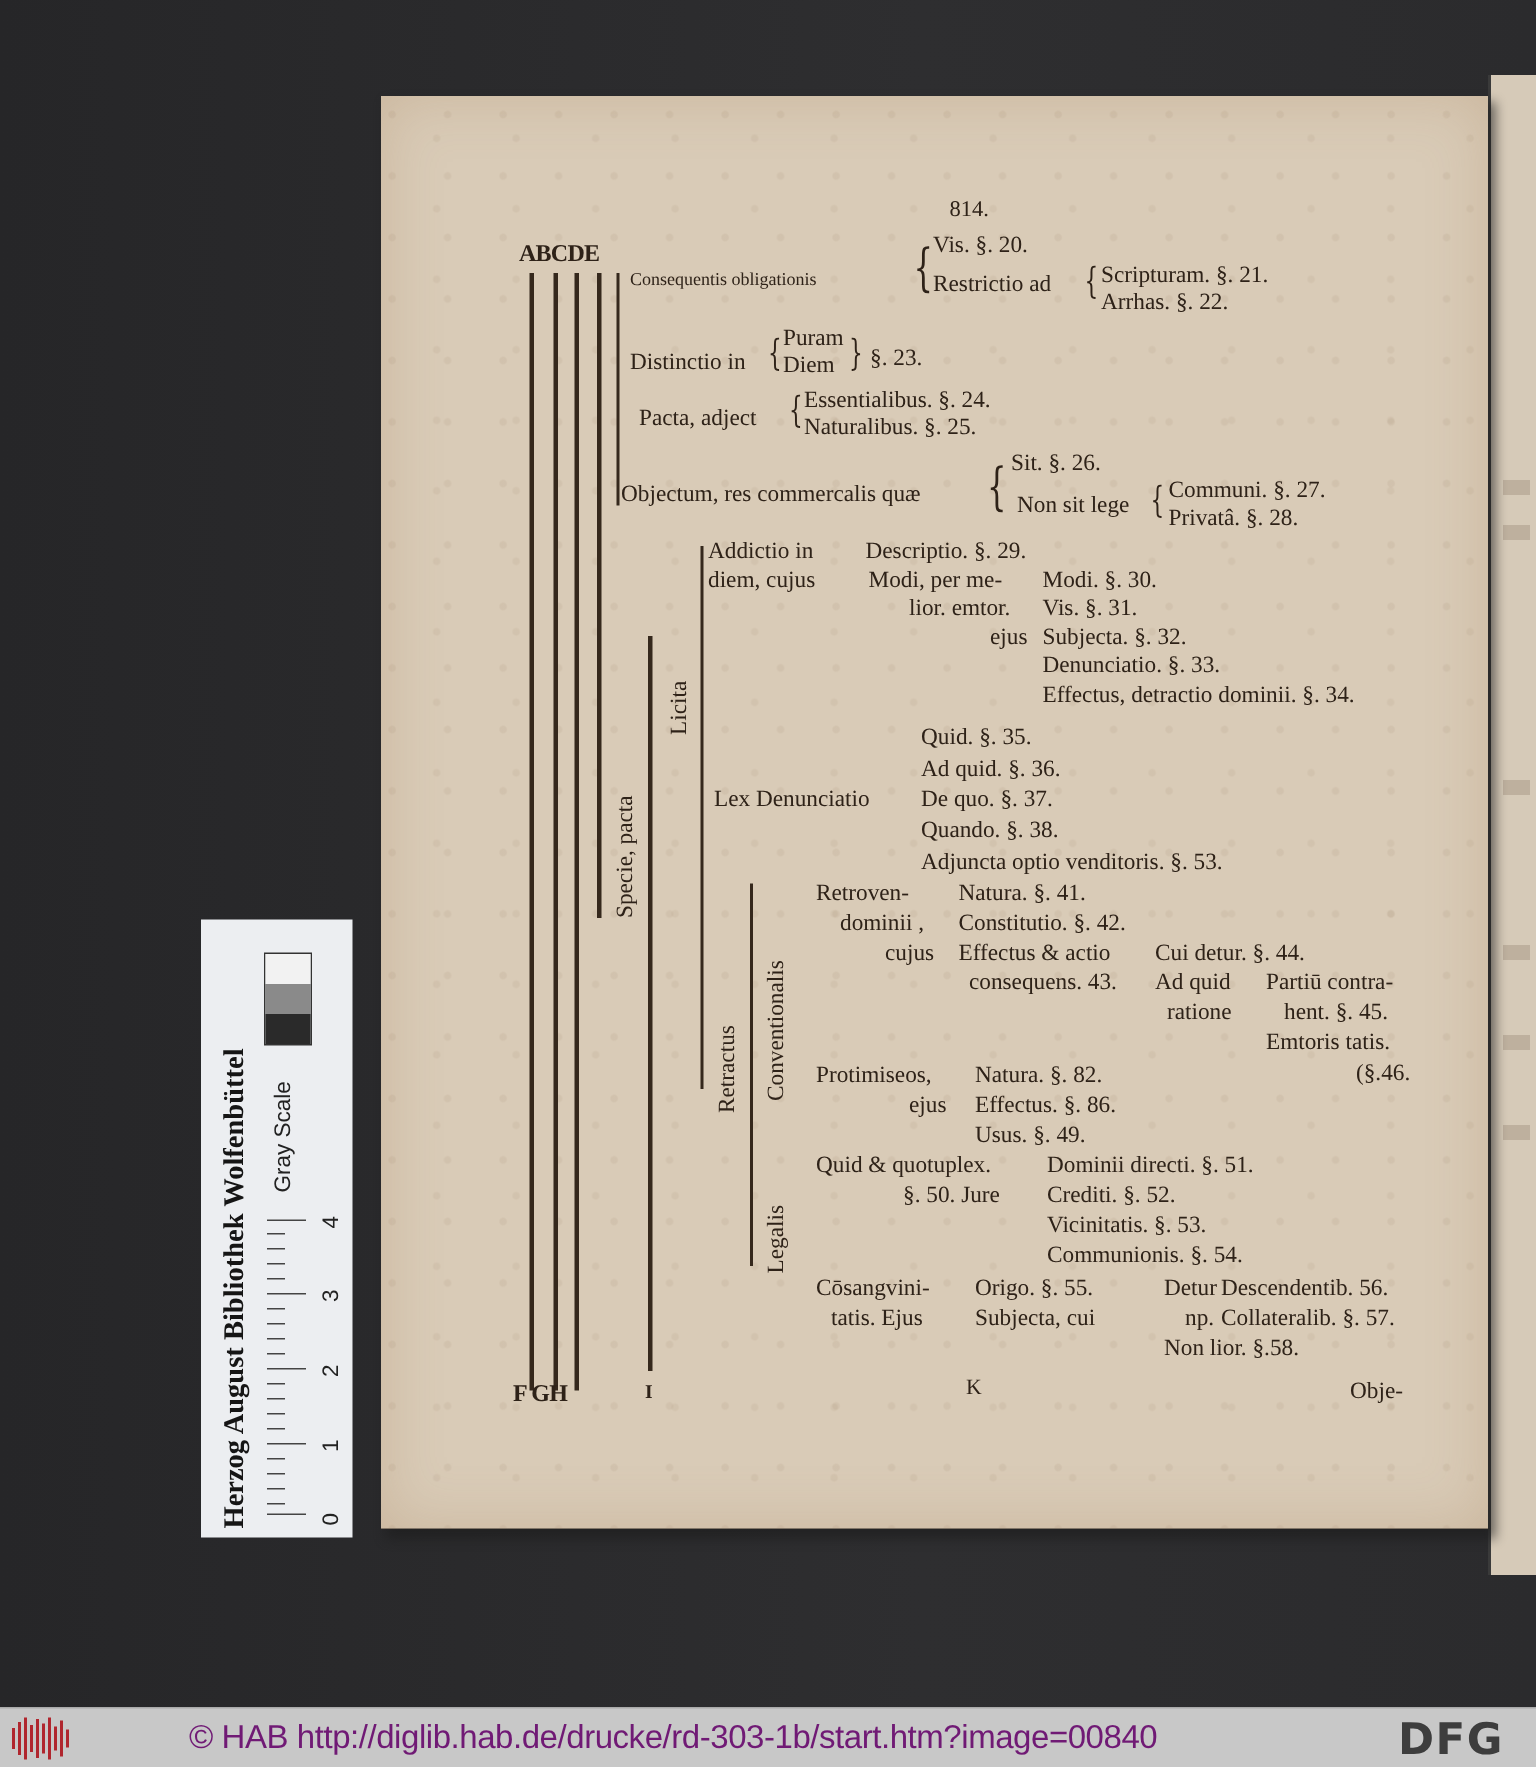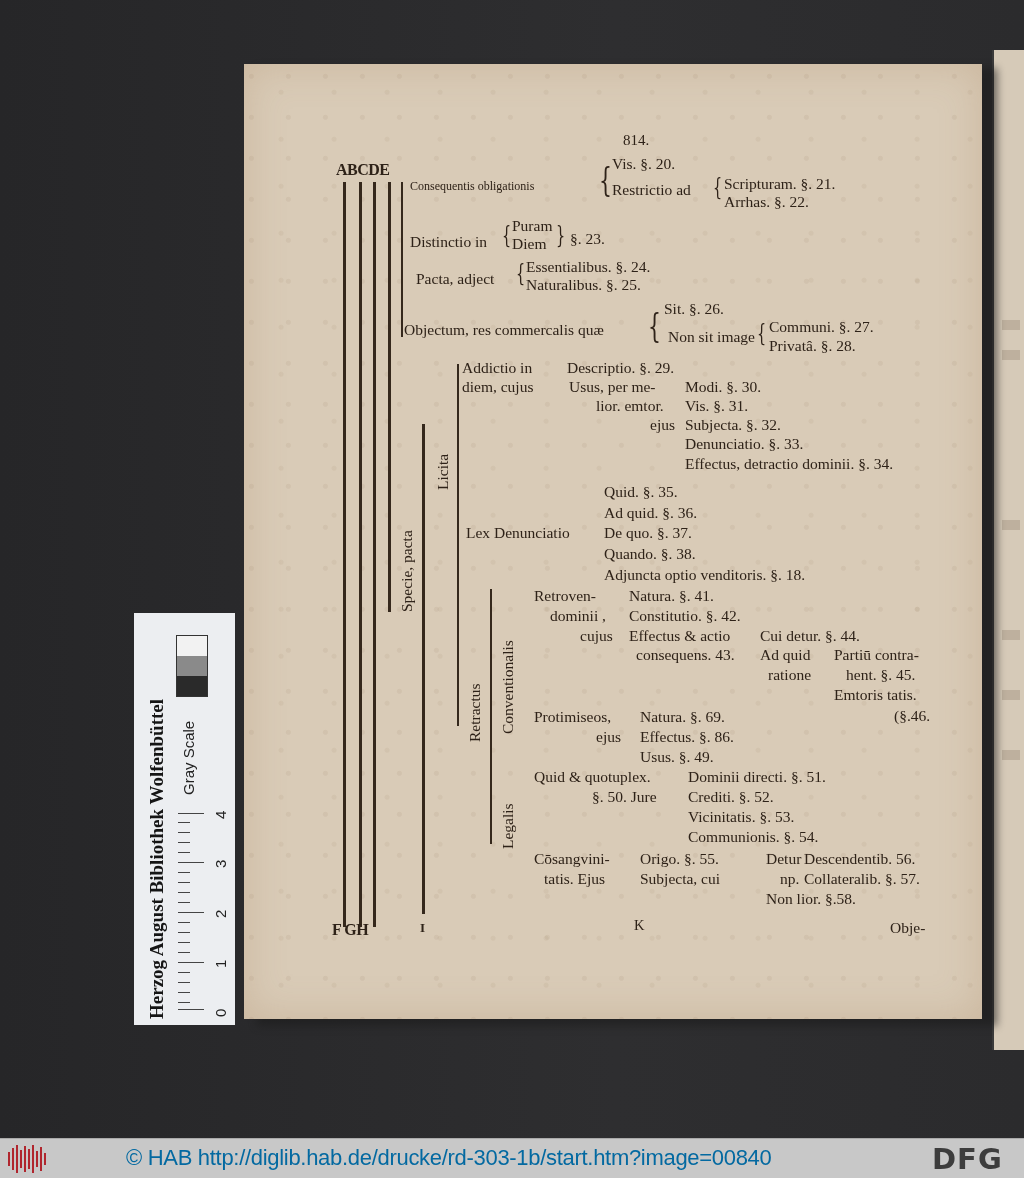--- a/index.html
+++ b/index.html
@@ -5,21 +5,21 @@
   html, body { margin:0; padding:0; }
   body {
     width:1024px; height:1178px; position:relative; overflow:hidden;
     background:#2a2a2c;
     font-family:"Liberation Serif", "DejaVu Serif", serif;
   }
   .bg-left { position:absolute; left:0; top:0; width:1024px; height:1138px;
     background:linear-gradient(90deg,#262628 0%,#2e2e30 60%,#2b2b2d 100%); }
   .page-shadow { position:absolute; left:257px; top:68px; width:740px; height:958px;
     background:#1c1c1c; filter:blur(4px); opacity:.6; }
-  .page { position:absolute; left:244px; top:64px; width:738px; height:955px;
+  .page { position:absolute; left:254px; top:64px; width:738px; height:955px;
     background:#d9cbb7;
     background-image:
       radial-gradient(circle at 20% 30%, rgba(120,90,60,.08) 0 2px, transparent 3px),
       radial-gradient(circle at 70% 60%, rgba(120,90,60,.07) 0 2px, transparent 3px);
     background-size: 37px 41px, 53px 47px;
     box-shadow: inset 0 0 40px rgba(160,120,80,.25);
     color:#2c2118;
   }
   .right-leaf { position:absolute; left:992px; top:50px; width:32px; height:1000px;
     background:#d6cab8; border-left:2px solid #3a3a3a; }
@@ -43,21 +43,21 @@
     font-family:"Liberation Sans", sans-serif; font-size:15px; color:#222; white-space:nowrap; }
   .card .ruler { position:absolute; left:44px; top:200px; width:30px; height:196px; }
   .card .tick { position:absolute; left:0; height:1px; background:#444; }
   .card .num { position:absolute; left:78px; transform-origin:left top; transform:rotate(-90deg);
     font-family:"Liberation Sans", sans-serif; font-size:15px; color:#222; }
 
   .footer { position:absolute; left:0; top:1138px; width:1024px; height:40px; background:#c8c8c8;
     border-top:1px solid #aaa; }
   .footer .logo { position:absolute; left:8px; top:6px; width:40px; height:28px; display:flex; gap:2px; align-items:center; }
   .footer .logo span { display:block; width:2px; background:#b0262e; }
-  .footer .url { position:absolute; left:126px; top:6px; font-family:"Liberation Sans", sans-serif; font-size:22px; color:#0369a1; letter-spacing:-0.3px; }
+  .footer .url { position:absolute; left:126px; top:6px; font-family:"Liberation Sans", sans-serif; font-size:22px; color:#701a75; letter-spacing:-0.3px; }
   .footer .dfg { position:absolute; left:932px; top:3px; font-family:"DejaVu Sans", sans-serif; font-weight:bold; font-size:29px; color:#3d3d3d; letter-spacing:1px; }
 </style>
 </head>
 <body>
 
 <div class="bg-left"></div>
 <div class="right-leaf">
   <div class="ghost" style="top:270px"></div>
     <div class="ghost" style="top:300px"></div>
   <div class="ghost" style="top:470px"></div>
@@ -102,68 +102,68 @@
   <div class="t" style="left:326px;top:166px">§. 23.</div>
 
   <div class="t" style="left:172px;top:206px">Pacta, adject</div>
   <div class="brace md" style="left:272px;top:198px">{</div>
   <div class="t" style="left:282px;top:194px">Essentialibus. §. 24.</div>
   <div class="t" style="left:282px;top:212px">Naturalibus. §. 25.</div>
 
   <div class="t" style="left:160px;top:257px">Objectum, res commercalis quæ</div>
   <div class="brace" style="left:404px;top:246px">{</div>
   <div class="t" style="left:420px;top:236px">Sit. §. 26.</div>
-  <div class="t" style="left:424px;top:264px">Non sit image</div>
+  <div class="t" style="left:424px;top:264px">Non sit lege</div>
   <div class="brace md" style="left:513px;top:258px">{</div>
   <div class="t" style="left:525px;top:254px">Communi. §. 27.</div>
   <div class="t" style="left:525px;top:273px">Privatâ. §. 28.</div>
 
   <div class="vert" style="left:154px;top:548px">Specie, pacta</div>
   <div class="vert" style="left:190px;top:426px">Licita</div>
   <div class="vert" style="left:222px;top:678px">Retractus</div>
   <div class="vert" style="left:255px;top:670px">Conventionalis</div>
   <div class="vert" style="left:255px;top:785px">Legalis</div>
 
   <div class="t" style="left:218px;top:295px">Addictio in</div>
   <div class="t" style="left:218px;top:314px">diem, cujus</div>
   <div class="t" style="left:323px;top:295px">Descriptio. §. 29.</div>
-  <div class="t" style="left:325px;top:314px">Usus, per me-</div>
+  <div class="t" style="left:325px;top:314px">Modi, per me-</div>
   <div class="t" style="left:352px;top:333px">lior. emtor.</div>
   <div class="t" style="left:406px;top:352px">ejus</div>
   <div class="t" style="left:441px;top:314px">Modi. §. 30.</div>
   <div class="t" style="left:441px;top:333px">Vis. §. 31.</div>
   <div class="t" style="left:441px;top:352px">Subjecta. §. 32.</div>
   <div class="t" style="left:441px;top:371px">Denunciatio. §. 33.</div>
   <div class="t" style="left:441px;top:391px">Effectus, detractio dominii. §. 34.</div>
 
   <div class="t" style="left:222px;top:460px">Lex Denunciatio</div>
   <div class="t" style="left:360px;top:419px">Quid. §. 35.</div>
   <div class="t" style="left:360px;top:440px">Ad quid. §. 36.</div>
   <div class="t" style="left:360px;top:460px">De quo. §. 37.</div>
   <div class="t" style="left:360px;top:481px">Quando. §. 38.</div>
-  <div class="t" style="left:360px;top:502px">Adjuncta optio venditoris. §. 18.</div>
+  <div class="t" style="left:360px;top:502px">Adjuncta optio venditoris. §. 53.</div>
 
   <div class="t" style="left:290px;top:523px">Retroven-</div>
   <div class="t" style="left:306px;top:543px">dominii ,</div>
   <div class="t" style="left:336px;top:563px">cujus</div>
   <div class="t" style="left:385px;top:523px">Natura. §. 41.</div>
   <div class="t" style="left:385px;top:543px">Constitutio. §. 42.</div>
   <div class="t" style="left:385px;top:563px">Effectus &amp; actio</div>
   <div class="t" style="left:392px;top:582px">consequens. 43.</div>
   <div class="t" style="left:516px;top:563px">Cui detur. §. 44.</div>
   <div class="t" style="left:516px;top:582px">Ad quid</div>
   <div class="t" style="left:524px;top:602px">ratione</div>
   <div class="t" style="left:590px;top:582px">Partiū contra-</div>
   <div class="t" style="left:602px;top:602px">hent. §. 45.</div>
   <div class="t" style="left:590px;top:622px">Emtoris tatis.</div>
   <div class="t" style="left:650px;top:643px">(§.46.</div>
 
   <div class="t" style="left:290px;top:644px">Protimiseos,</div>
   <div class="t" style="left:352px;top:664px">ejus</div>
-  <div class="t" style="left:396px;top:644px">Natura. §. 69.</div>
+  <div class="t" style="left:396px;top:644px">Natura. §. 82.</div>
   <div class="t" style="left:396px;top:664px">Effectus. §. 86.</div>
   <div class="t" style="left:396px;top:684px">Usus. §. 49.</div>
 
   <div class="t" style="left:290px;top:704px">Quid &amp; quotuplex.</div>
   <div class="t" style="left:348px;top:724px">§. 50. Jure</div>
   <div class="t" style="left:444px;top:704px">Dominii directi. §. 51.</div>
   <div class="t" style="left:444px;top:724px">Crediti. §. 52.</div>
   <div class="t" style="left:444px;top:744px">Vicinitatis. §. 53.</div>
   <div class="t" style="left:444px;top:764px">Communionis. §. 54.</div>
 

